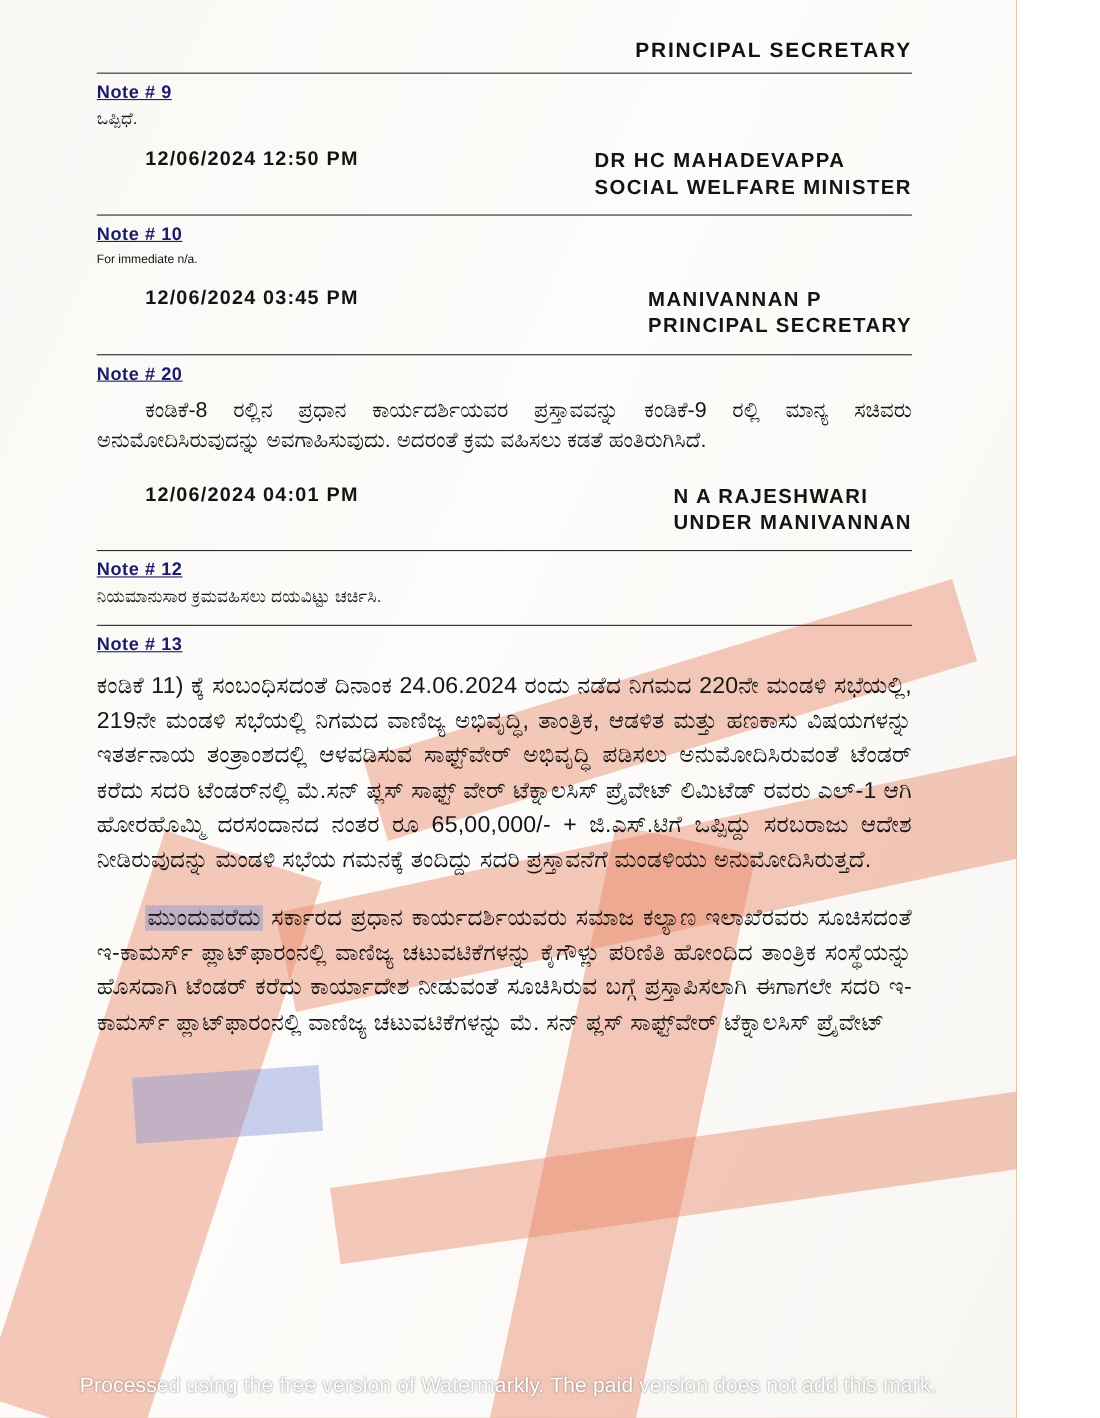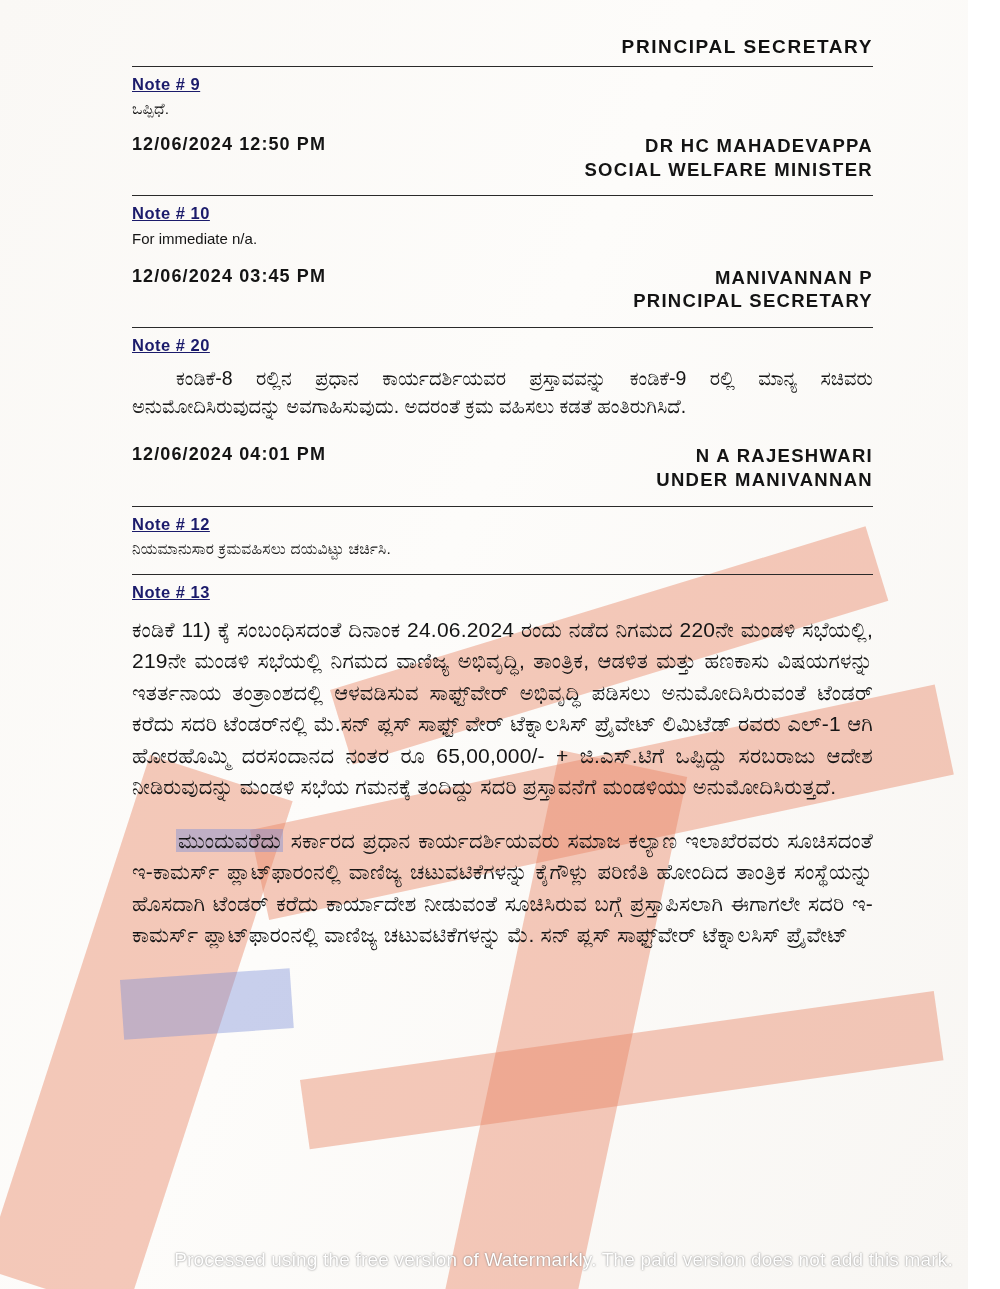--- a/index.html
+++ b/index.html
@@ -8,21 +8,20 @@
     background: #ffffff;
   }
   #page {
     position: relative;
     width: 924px;
     height: 1289px;
     background: #a16207;
     overflow: hidden;
     font-family: "Liberation Sans", sans-serif;
     color: #141414;
-    padding-left: 44px;
   }
 
   
   #page::before {
     content: "";
     position: absolute;
     inset: 0;
     background: linear-gradient(115deg, rgba(250,248,245,1) 0%, rgba(253,252,250,1) 45%, rgba(248,246,243,1) 100%);
     pointer-events: none;
   }
@@ -57,21 +56,21 @@
     margin: 2px 0 6px 0;
     display: inline-block;
   }
 
   .kn {
     font-family: "Liberation Sans", sans-serif;
     color: #151515;
   }
 
   .body-small {
-    font-size: 15px;
+    font-size: 11px;
     margin: 0 0 16px 0;
     line-height: 1.35;
   }
 
   .body-kn-sm {
     font-size: 15.5px;
     margin: 0 0 16px 0;
     letter-spacing: 0.2px;
   }
 
@@ -79,23 +78,24 @@
     display: flex;
     justify-content: space-between;
     align-items: flex-start;
     margin: 10px 0 14px 0;
   }
   .meta-date {
     font-size: 18px;
     font-weight: bold;
     letter-spacing: 1.1px;
     white-space: nowrap;
+    margin-left: 44px;
   }
   .meta-sign {
-    text-align: right;
+    text-align: left;
     font-size: 18.5px;
     font-weight: bold;
     letter-spacing: 1.3px;
     line-height: 1.28;
     max-width: 640px;
   }
   .meta-sign .small {
     font-size: 16px;
     letter-spacing: 0.8px;
     font-weight: bold;
@@ -140,23 +140,23 @@
     position: absolute;
     background: rgba(232,128,96,0.42);
   }
   .stamp-band.blue {
     background: rgba(120,140,215,0.40);
   }
 
   .watermark {
     position: absolute;
     left: 0;
-    right: 15px;
+    right: 0;
     bottom: 18px;
-    text-align: right;
+    text-align: center;
     font-size: 19px;
     color: #ffffff;
     text-shadow: 0 0 2px rgba(90,90,90,0.85);
     letter-spacing: 0.2px;
     z-index: 6;
   }
 </style>
 </head>
 <body>
 

